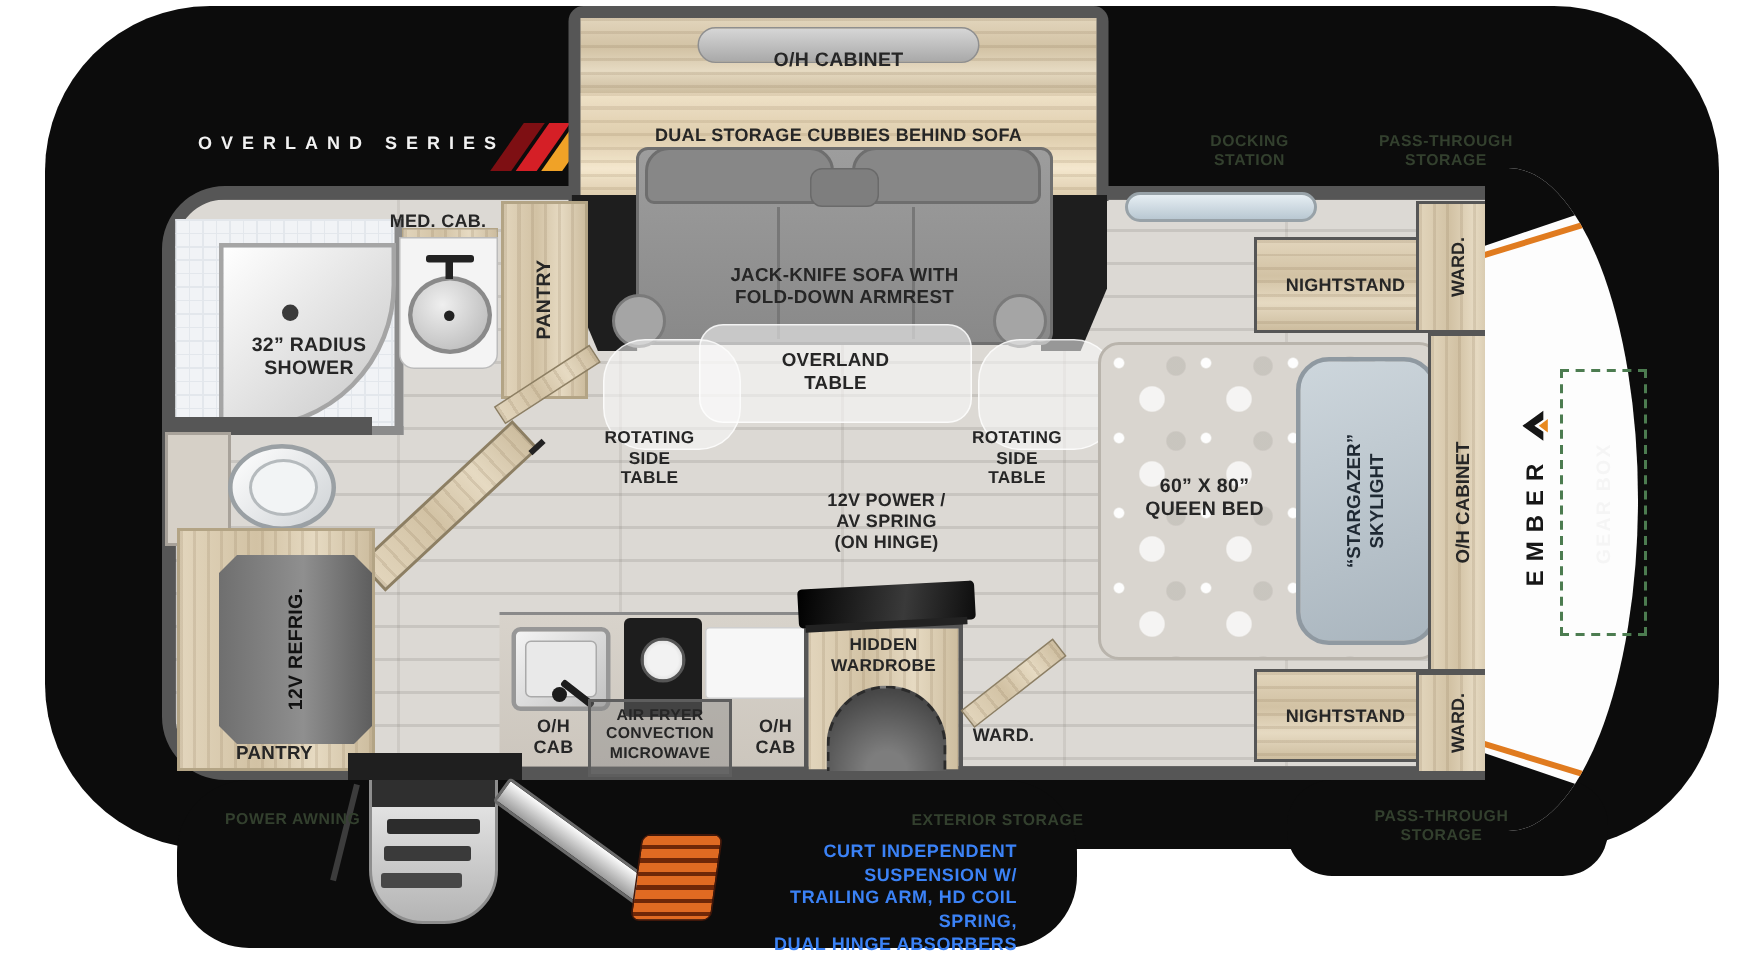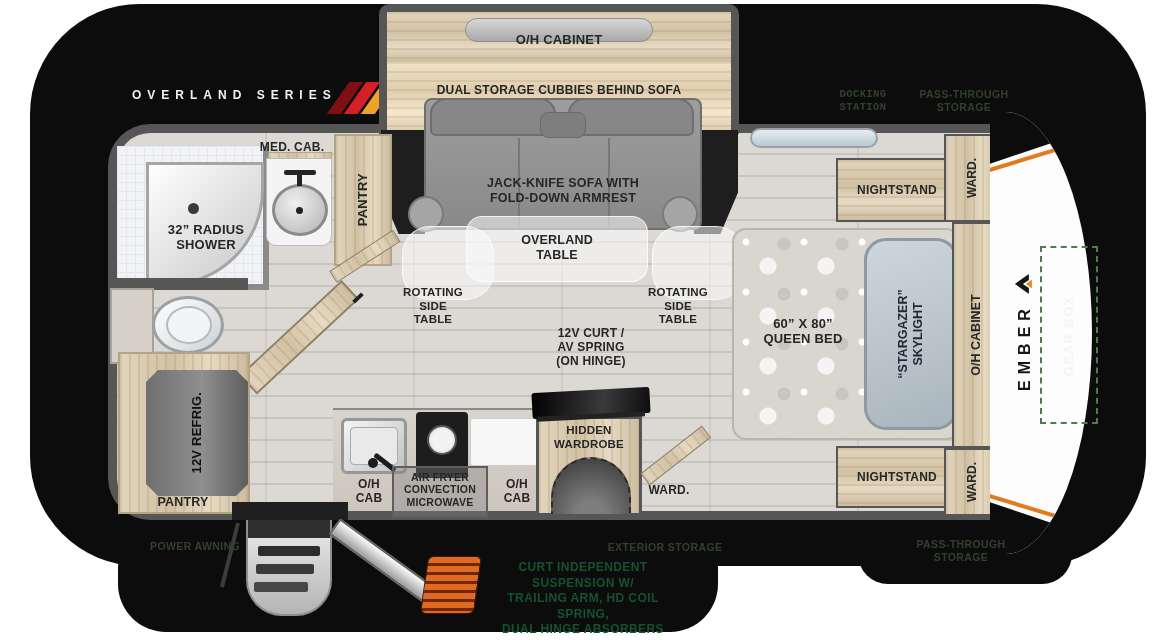--- a/index.html
+++ b/index.html
@@ -51,21 +51,21 @@
   <div class="abs shell" style="left:118px;top:520px;width:600px;height:112px;border-radius:48px;"></div>
   <div class="abs shell" style="left:858px;top:520px;width:214px;height:64px;border-radius:30px;"></div>
 
   <div class="abs" style="left:132px;top:88px;width:210px;font-size:12px;font-weight:bold;color:#f2f2f2;letter-spacing:6px;">OVERLAND SERIES</div>
   <div class="abs" style="left:338px;top:82px;width:70px;height:32px;">
     <div class="abs" style="left:0;width:14px;height:32px;background:#7e0f13;transform:skewX(-35deg);"></div>
     <div class="abs" style="left:17px;width:14px;height:32px;background:#d51f26;transform:skewX(-35deg);"></div>
     <div class="abs" style="left:34px;width:14px;height:32px;background:#f0a227;transform:skewX(-35deg);"></div>
   </div>
 
-  <div class="dim" style="left:822px;top:88px;width:82px;font-family:Liberation Mono, monospace;">
+  <div class="dim" style="left:792px;top:88px;width:82px;">
     <div>DOCKING</div>
       <div>STATION</div>
   </div>
   <div class="dim" style="left:914px;top:88px;width:100px;">
     <div>PASS-THROUGH</div>
       <div>STORAGE</div>
   </div>
 
   <div class="abs planks" style="left:108px;top:124px;width:894px;height:396px;border:9px solid #565656;border-radius:42px 6px 6px 42px;"></div>
 
@@ -103,21 +103,21 @@
     <div>ROTATING</div>
       <div>SIDE</div>
       <div>TABLE</div>
   </div>
   <div class="lbl" style="left:630px;top:286px;width:96px;font-size:11.5px;">
     <div>ROTATING</div>
       <div>SIDE</div>
       <div>TABLE</div>
   </div>
   <div class="lbl" style="left:534px;top:326px;width:114px;font-size:12px;">
-    <div>12V CURT /</div>
+    <div>12V POWER /</div>
       <div>AV SPRING</div>
       <div>(ON HINGE)</div>
   </div>
 
   <div class="abs tile" style="left:117px;top:146px;width:152px;height:144px;border-right:6px solid #8b8b8b;border-bottom:6px solid #8b8b8b;"></div>
   <div class="abs" style="left:146px;top:162px;width:118px;height:124px;background:linear-gradient(135deg,#ffffff,#c7c7c7);border:3px solid #a5a5a5;border-radius:0 0 96px 0;"></div>
   <div class="abs" style="left:188px;top:203px;width:11px;height:11px;border-radius:50%;background:#3a3a3a;"></div>
   <div class="lbl" style="left:156px;top:222px;width:100px;font-size:13px;">
     <div>32” RADIUS</div>
       <div>SHOWER</div>
@@ -245,21 +245,21 @@
   <div class="abs" style="left:232px;top:502px;width:116px;height:18px;background:#1f1f1f;"></div>
   <div class="abs" style="left:246px;top:520px;width:86px;height:96px;background:linear-gradient(180deg,#ebebeb,#b4b4b4);border:2px solid #8e8e8e;border-radius:0 0 36px 36px;"></div>
   <div class="abs" style="left:248px;top:520px;width:82px;height:18px;background:#2f2f2f;"></div>
   <div class="abs" style="left:258px;top:546px;width:62px;height:10px;background:#2c2c2c;border-radius:2px;"></div>
   <div class="abs" style="left:256px;top:564px;width:58px;height:10px;background:#3a3a3a;border-radius:2px;"></div>
   <div class="abs" style="left:254px;top:582px;width:54px;height:10px;background:#474747;border-radius:2px;"></div>
   <div class="abs" style="left:228px;top:522px;width:4px;height:66px;background:#3c3c3c;transform:rotate(14deg);"></div>
   <div class="abs" style="left:340px;top:518px;width:118px;height:20px;background:linear-gradient(180deg,#fcfcfc,#9c9c9c);border:2px solid #6a6a6a;border-radius:3px;transform:rotate(36deg);transform-origin:0 0;"></div>
 
   <div class="abs" style="left:424px;top:556px;width:54px;height:58px;border-radius:6px;transform:skewX(-8deg);background:repeating-linear-gradient(180deg,#e06a22 0 6px,#6f2708 6px 9px);border:1px solid #40170a;"></div>
-  <div class="dim" style="left:488px;top:560px;width:190px;text-align:center;font-size:12px;color:#14532d;line-height:1.3;">
+  <div class="dim" style="left:488px;top:560px;width:190px;text-align:right;font-size:12px;color:#3b82f6;line-height:1.3;">
     <div>CURT INDEPENDENT SUSPENSION W/</div>
     <div>TRAILING ARM, HD COIL SPRING,</div>
     <div>DUAL HINGE ABSORBERS</div>
   </div>
 
   <div class="dim" style="left:150px;top:540px;width:100px;text-align:left;">POWER AWNING</div>
   <div class="dim" style="left:590px;top:541px;width:150px;">EXTERIOR STORAGE</div>
   <div class="dim" style="left:906px;top:538px;width:110px;">
     <div>PASS-THROUGH</div>
       <div>STORAGE</div>

